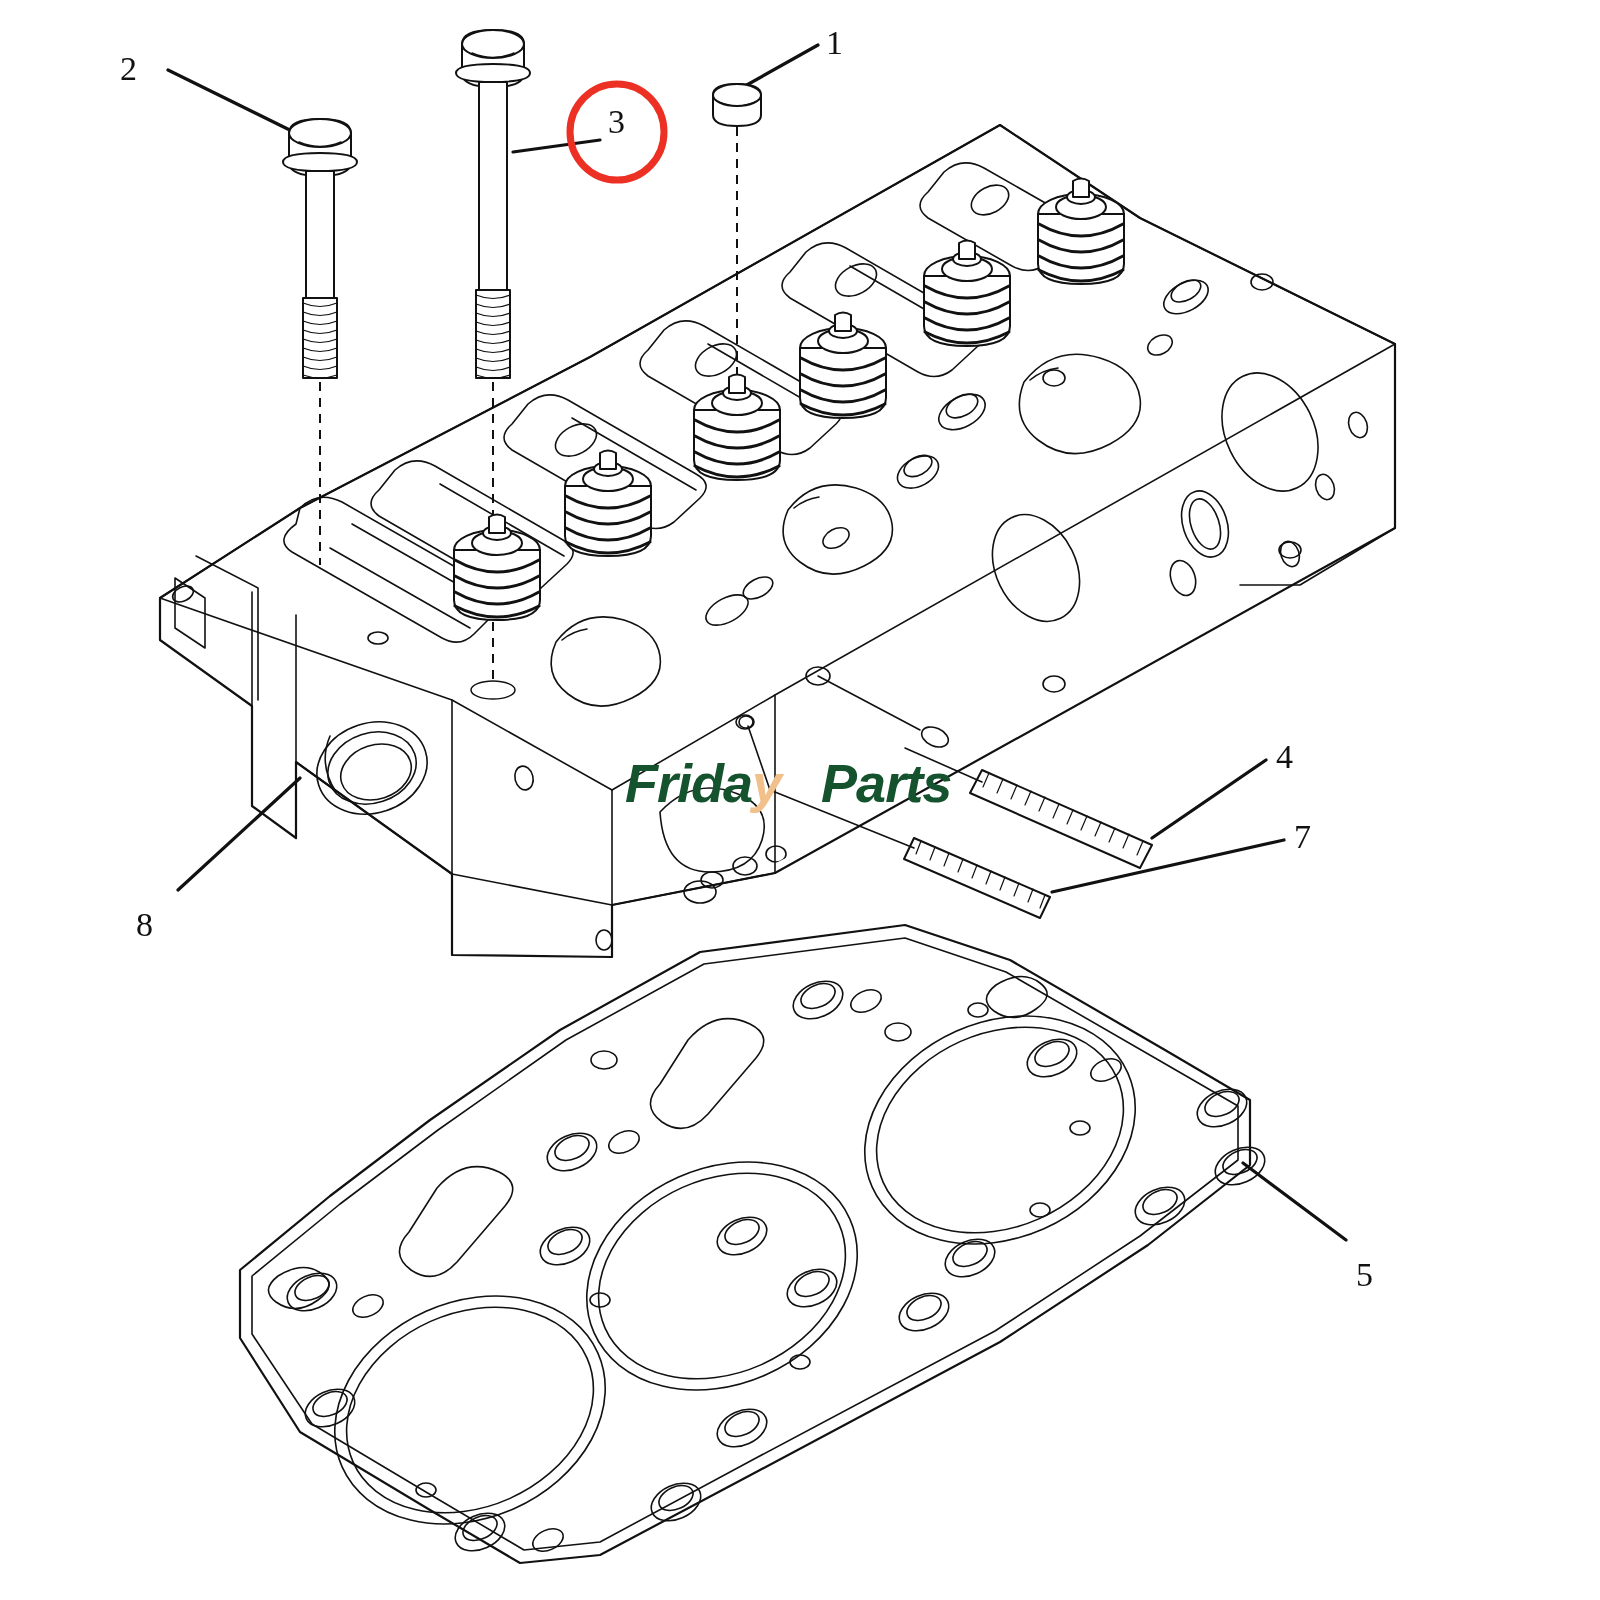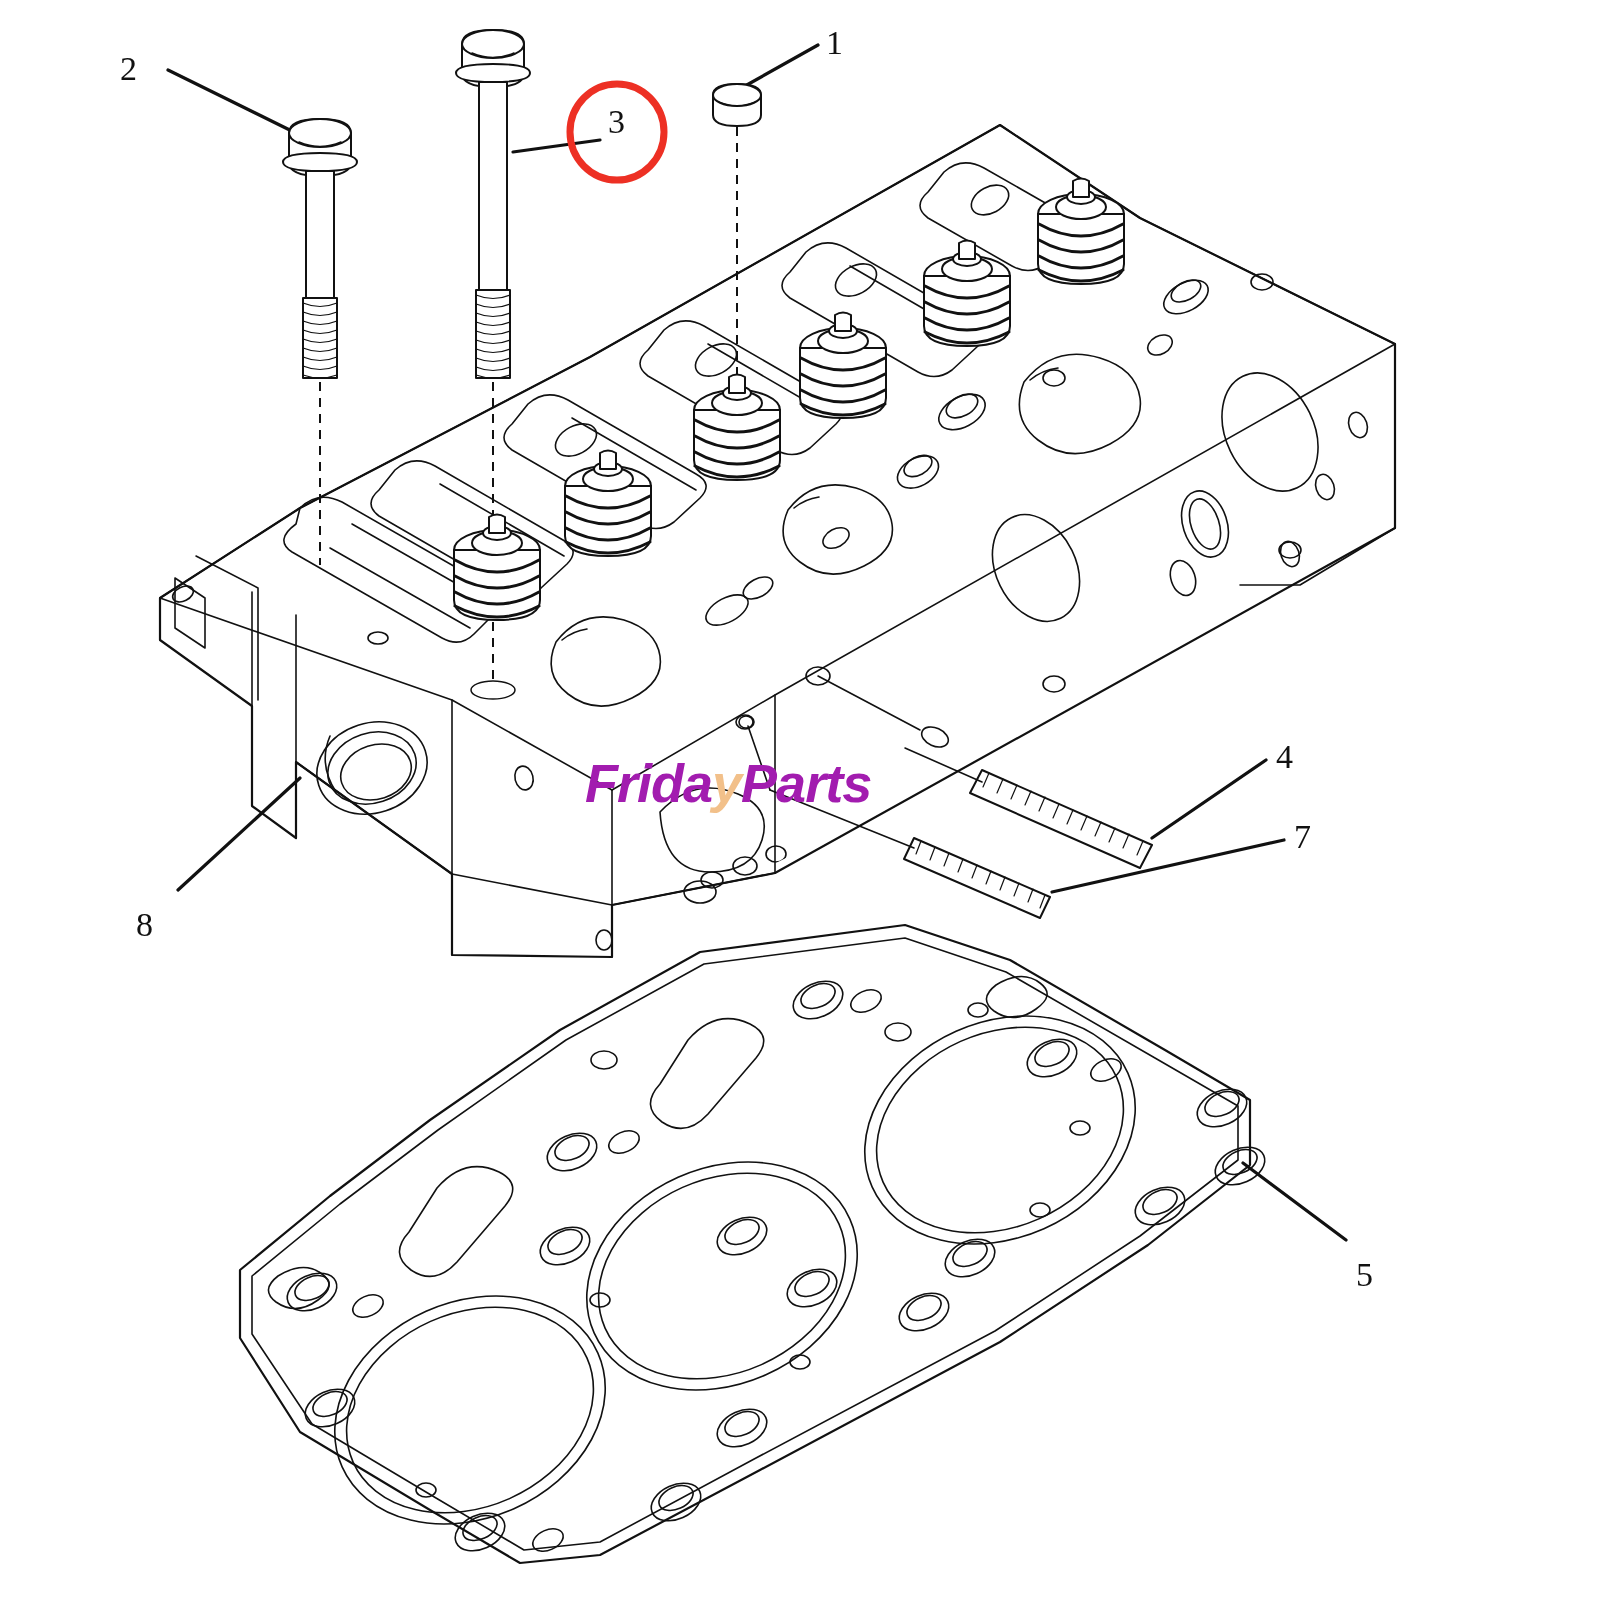--- a/index.html
+++ b/index.html
@@ -6,21 +6,21 @@
   body{width:1600px;height:1600px;overflow:hidden;
        font-family:"Liberation Serif", serif;}
   #stage{position:relative;width:1600px;height:1600px;background:#fff;}
   #stage svg{position:absolute;left:0;top:0;width:1600px;height:1600px;}
   .callout{position:absolute;font-family:"Liberation Serif", serif;
            font-size:34px;color:#111;font-weight:400;line-height:1;}
   #wm{position:absolute;left:585px;top:752px;width:400px;height:66px;
       font-family:"Liberation Sans", sans-serif;font-style:italic;
       font-weight:bold;font-size:54px;letter-spacing:-1px;
       white-space:nowrap;pointer-events:none;}
-  #wm .b{color:#a21caf;}
+  #wm .b{color:#14532d;margin-left:40px;}
   #wm .o{color:#f2c08a;}
 </style>
 </head>
 <body>
 
 <div id="stage">
 
   <svg viewBox="0 0 1600 1600" xmlns="http://www.w3.org/2000/svg">
     <defs>
       <style>

